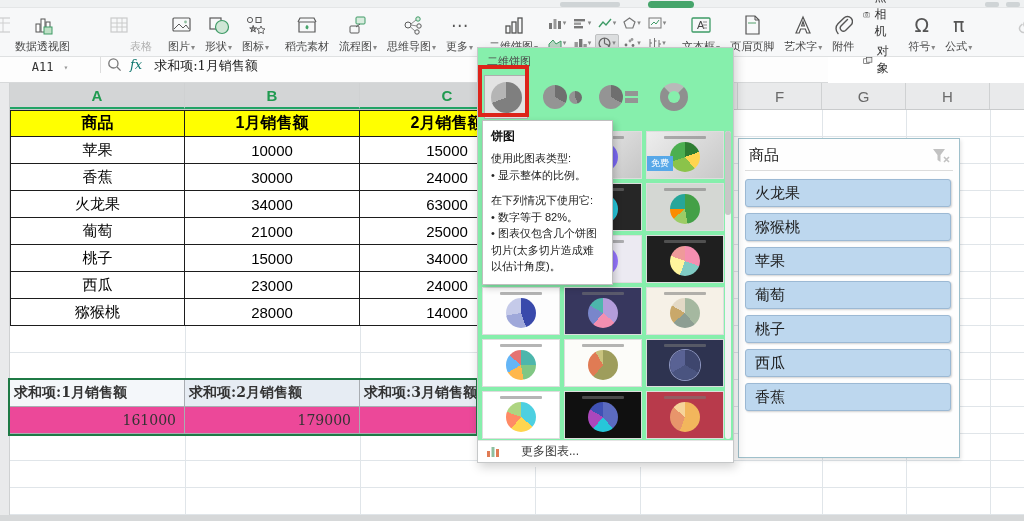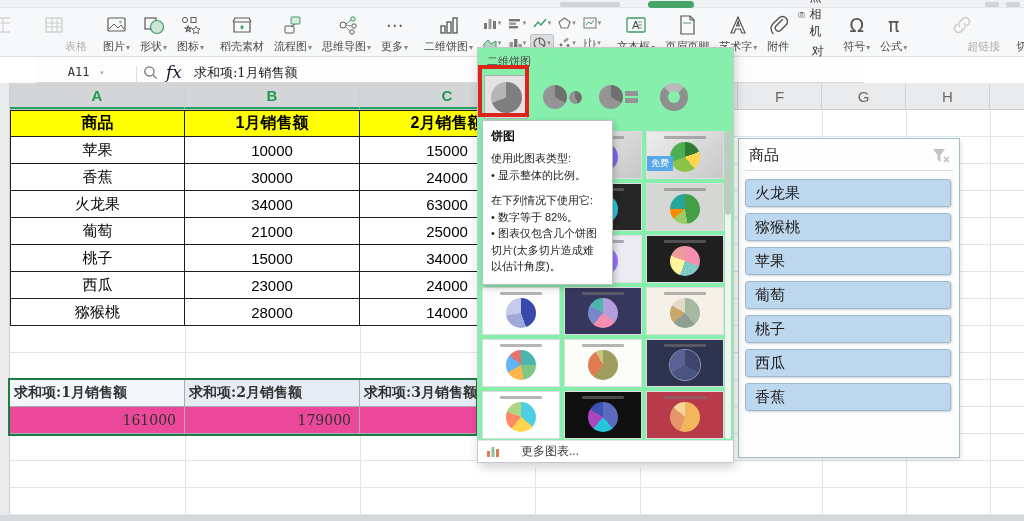--- a/index.html
+++ b/index.html
@@ -24,26 +24,26 @@
   .glyph-icon { font-size:17px; color:#555; line-height:1; font-family:"DejaVu Sans",sans-serif; }
 
   
   .chart-grid { display:flex; flex-direction:column; justify-content:center; gap:2px; padding:2px 2px; }
   .cg-row { display:flex; gap:1px; }
   .cg-btn { width:24px; height:18px; display:flex; align-items:center; justify-content:center; border:1px solid transparent; border-radius:2px; cursor:pointer; }
   .cg-btn.active { background:#dcdedf; border-color:#bfc1c2; }
   .cg-btn .caret { font-size:7px; }
 
   
-  .formula-bar { position:absolute; left:0; top:57px; width:828px; height:26px; background:#fdfdfd; border-bottom:1px solid #d7d9da; display:flex; align-items:flex-end;margin-left:36px; }
+  .formula-bar { position:absolute; left:0; top:57px; width:828px; height:26px; background:#fdfdfd; border-bottom:1px solid #d7d9da; display:flex; align-items:flex-start; }
   .name-box { width:88px; height:20px; margin-left:6px; display:flex; align-items:center; justify-content:center; gap:10px; font-size:12px; color:#333; font-family:"DejaVu Sans Mono",monospace; }
   .name-caret { font-size:8px; color:#999; }
   .fb-sep { width:1px; height:16px; background:#ddd; margin:0 6px; }
   .fb-icons { display:flex; align-items:center; gap:8px; color:#666; }
-  .fx { font-style:italic; font-family:"DejaVu Serif",serif; font-size:17px; color:#0f172a; }
+  .fx { font-style:italic; font-family:"DejaVu Serif",serif; font-size:13px; color:#0f766e; }
   .formula-text { margin-left:12px; font-size:13px; color:#222; font-family:"DejaVu Serif",serif; }
 
   
   .row-strip { position:absolute; left:0; top:83px; width:10px; height:432px; background:#e9eaeb; border-right:1px solid #cfd1d2; }
   .col-headers { position:absolute; left:0; top:83px; width:1024px; height:27px; background:#e9eaeb; border-bottom:1px solid #c9cbcc; }
   .ch { position:absolute; top:0; height:26px; display:flex; align-items:center; justify-content:center; font-size:15px; color:#6a6a6a; border-right:1px solid #cfd1d2; }
   .ch.sel { background:#d3d5d6; color:#1f9a50; border-bottom:2px solid #21a366; font-weight:bold; }
 
   
   .cell { position:absolute; display:flex; align-items:center; justify-content:center; border-right:1px solid #1d1d1d; border-bottom:1px solid #1d1d1d; font-size:15px; color:#000; background:#fff; }
@@ -135,20 +135,31 @@
   <div class="tool disabled cut-tool">
     <div class="ticon">
       <svg width="20" height="20" viewBox="0 0 20 20">
           <rect x="3" y="3" width="14" height="14" fill="none" stroke="#6b8f79" stroke-width="1.3"></rect>
           <line x1="3" y1="8" x2="17" y2="8" stroke="#6b8f79"></line>
           <line x1="8" y1="3" x2="8" y2="17" stroke="#6b8f79"></line>
         </svg>
     </div>
     <div class="tlabel">视表</div>
   </div>
+  <div class="tool">
+    <div class="ticon">
+      <svg width="22" height="22" viewBox="0 0 22 22">
+          <rect x="4" y="10" width="4" height="8" fill="#fff" stroke="#555"></rect>
+          <rect x="9" y="5" width="4" height="13" fill="#fff" stroke="#555"></rect>
+          <rect x="14" y="8" width="4" height="10" fill="#fff" stroke="#555"></rect>
+          <rect x="12" y="13" width="8" height="7" fill="#bfe0c6" stroke="#3e9b66"></rect>
+        </svg>
+    </div>
+    <div class="tlabel">数据透视图</div>
+  </div>
   <div class="vsep"></div>
   <div class="tool disabled">
     <div class="ticon">
       <svg width="22" height="22" viewBox="0 0 22 22">
           <rect x="3" y="4" width="16" height="14" fill="none" stroke="#777" stroke-width="1.2"></rect>
           <line x1="3" y1="9" x2="19" y2="9" stroke="#777"></line>
           <line x1="3" y1="13" x2="19" y2="13" stroke="#777"></line>
           <line x1="9" y1="4" x2="9" y2="18" stroke="#777"></line>
           <line x1="14" y1="4" x2="14" y2="18" stroke="#777"></line>
         </svg>

